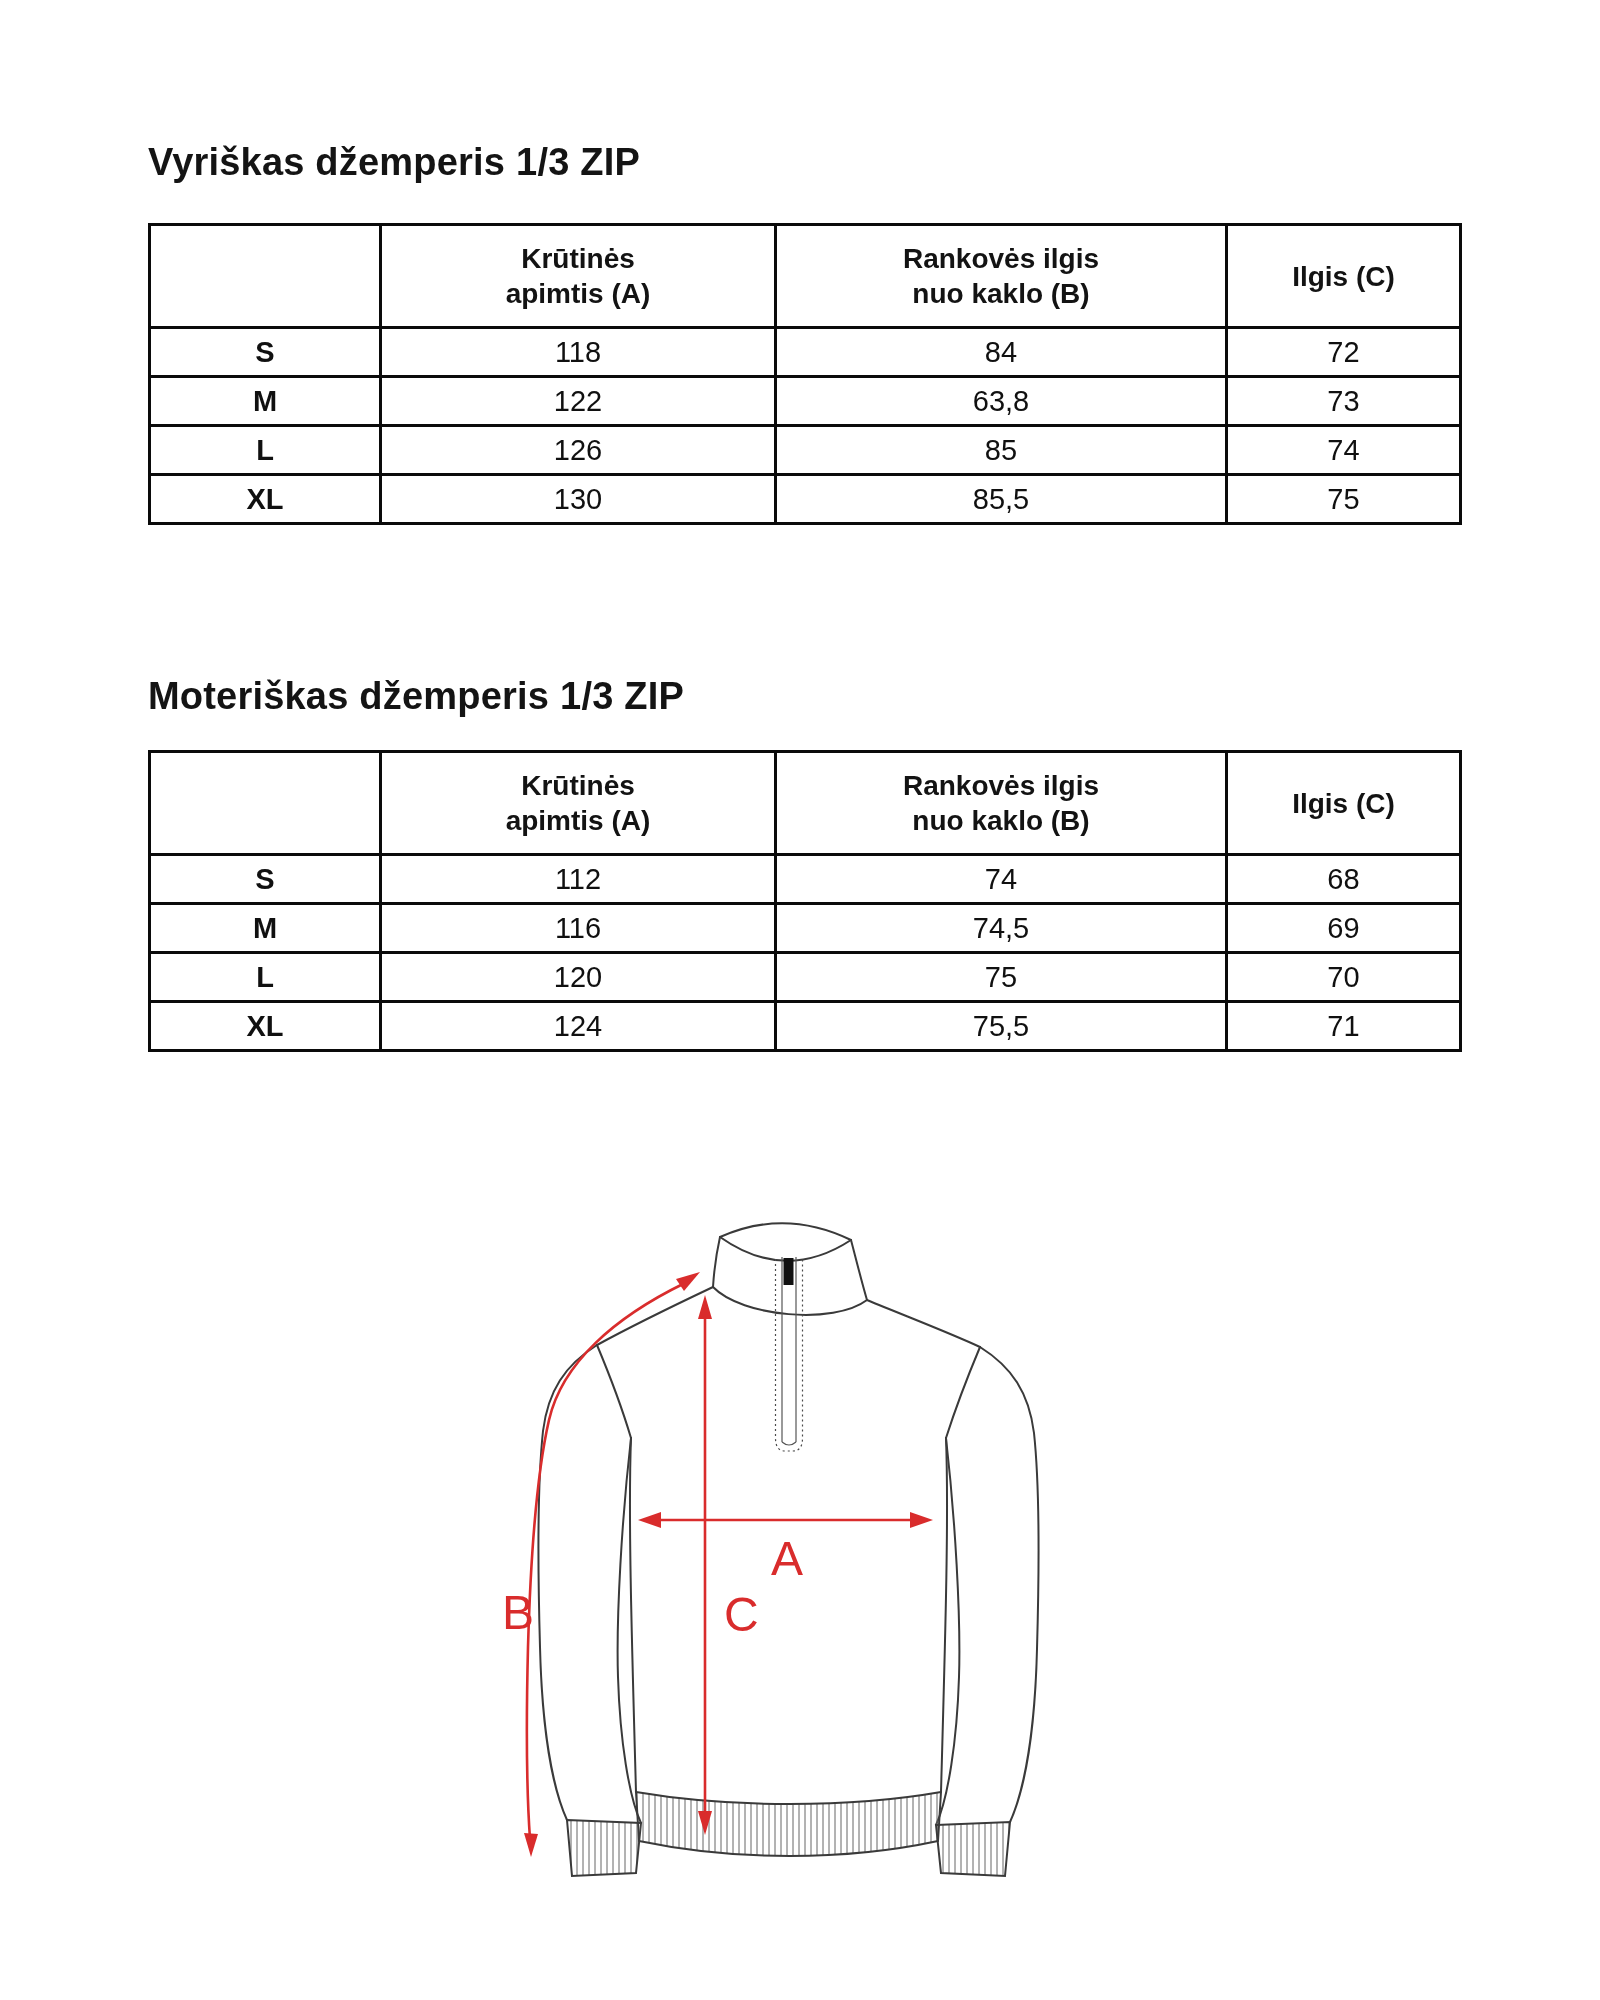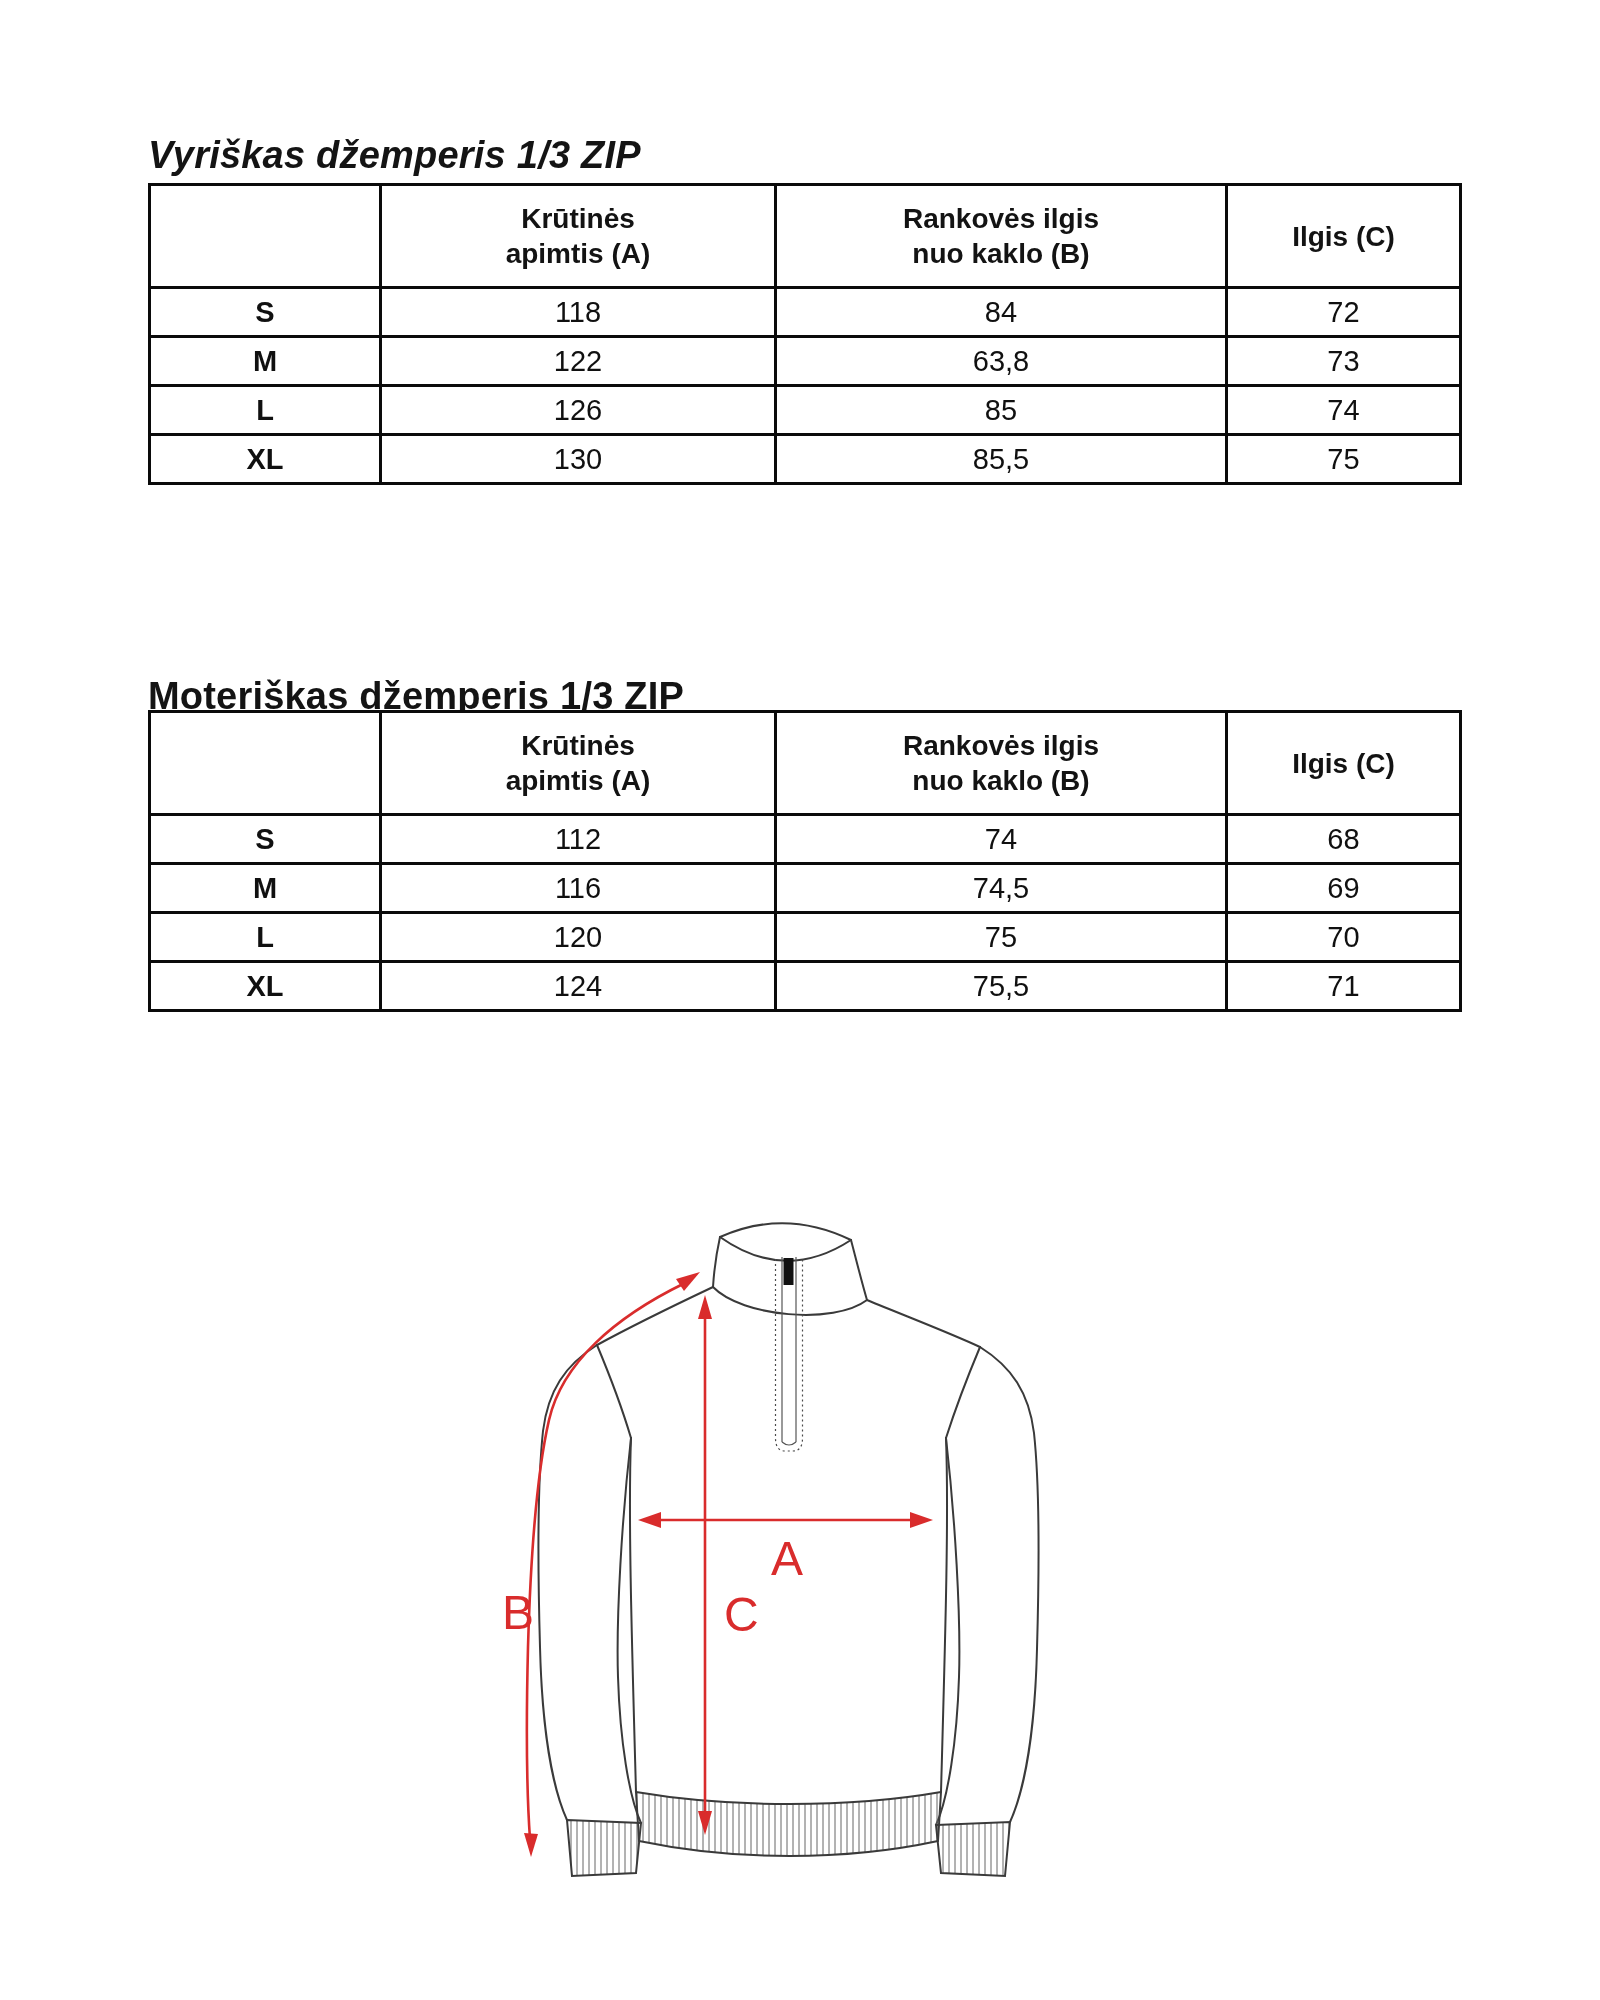--- a/index.html
+++ b/index.html
@@ -11,25 +11,25 @@
   body{
     width:1600px;height:2000px;position:relative;background:#ffffff;
     font-family:"Liberation Sans", sans-serif;color:var(--ink);
     overflow:hidden;
   }
   .sec-title{
     position:absolute;left:148px;font-size:38px;font-weight:800;
     letter-spacing:.2px;color:#141414;white-space:nowrap;
   }
   .sec-title .suffix{margin-left:11px;font-weight:800;}
-  #title-1{top:109px;font-style:italic;}
+  #title-1{top:116px;}
   #title-2{top:650px;}
   table.size-table{
     position:absolute;left:148px;border-collapse:collapse;
-    table-layout:fixed;width:1311px;background:#fff;
+    table-layout:fixed;width:1311px;background:#fff;margin-top:40px;
   }
   #table-1{top:183px;}
   #table-2{top:710px;}
   .size-table th,.size-table td{
     border:3px solid #0a0a0a;text-align:center;vertical-align:middle;
     padding:0;
   }
   .size-table th{
     height:100px;font-size:28px;font-weight:700;line-height:36px;color:#131313;
   }

